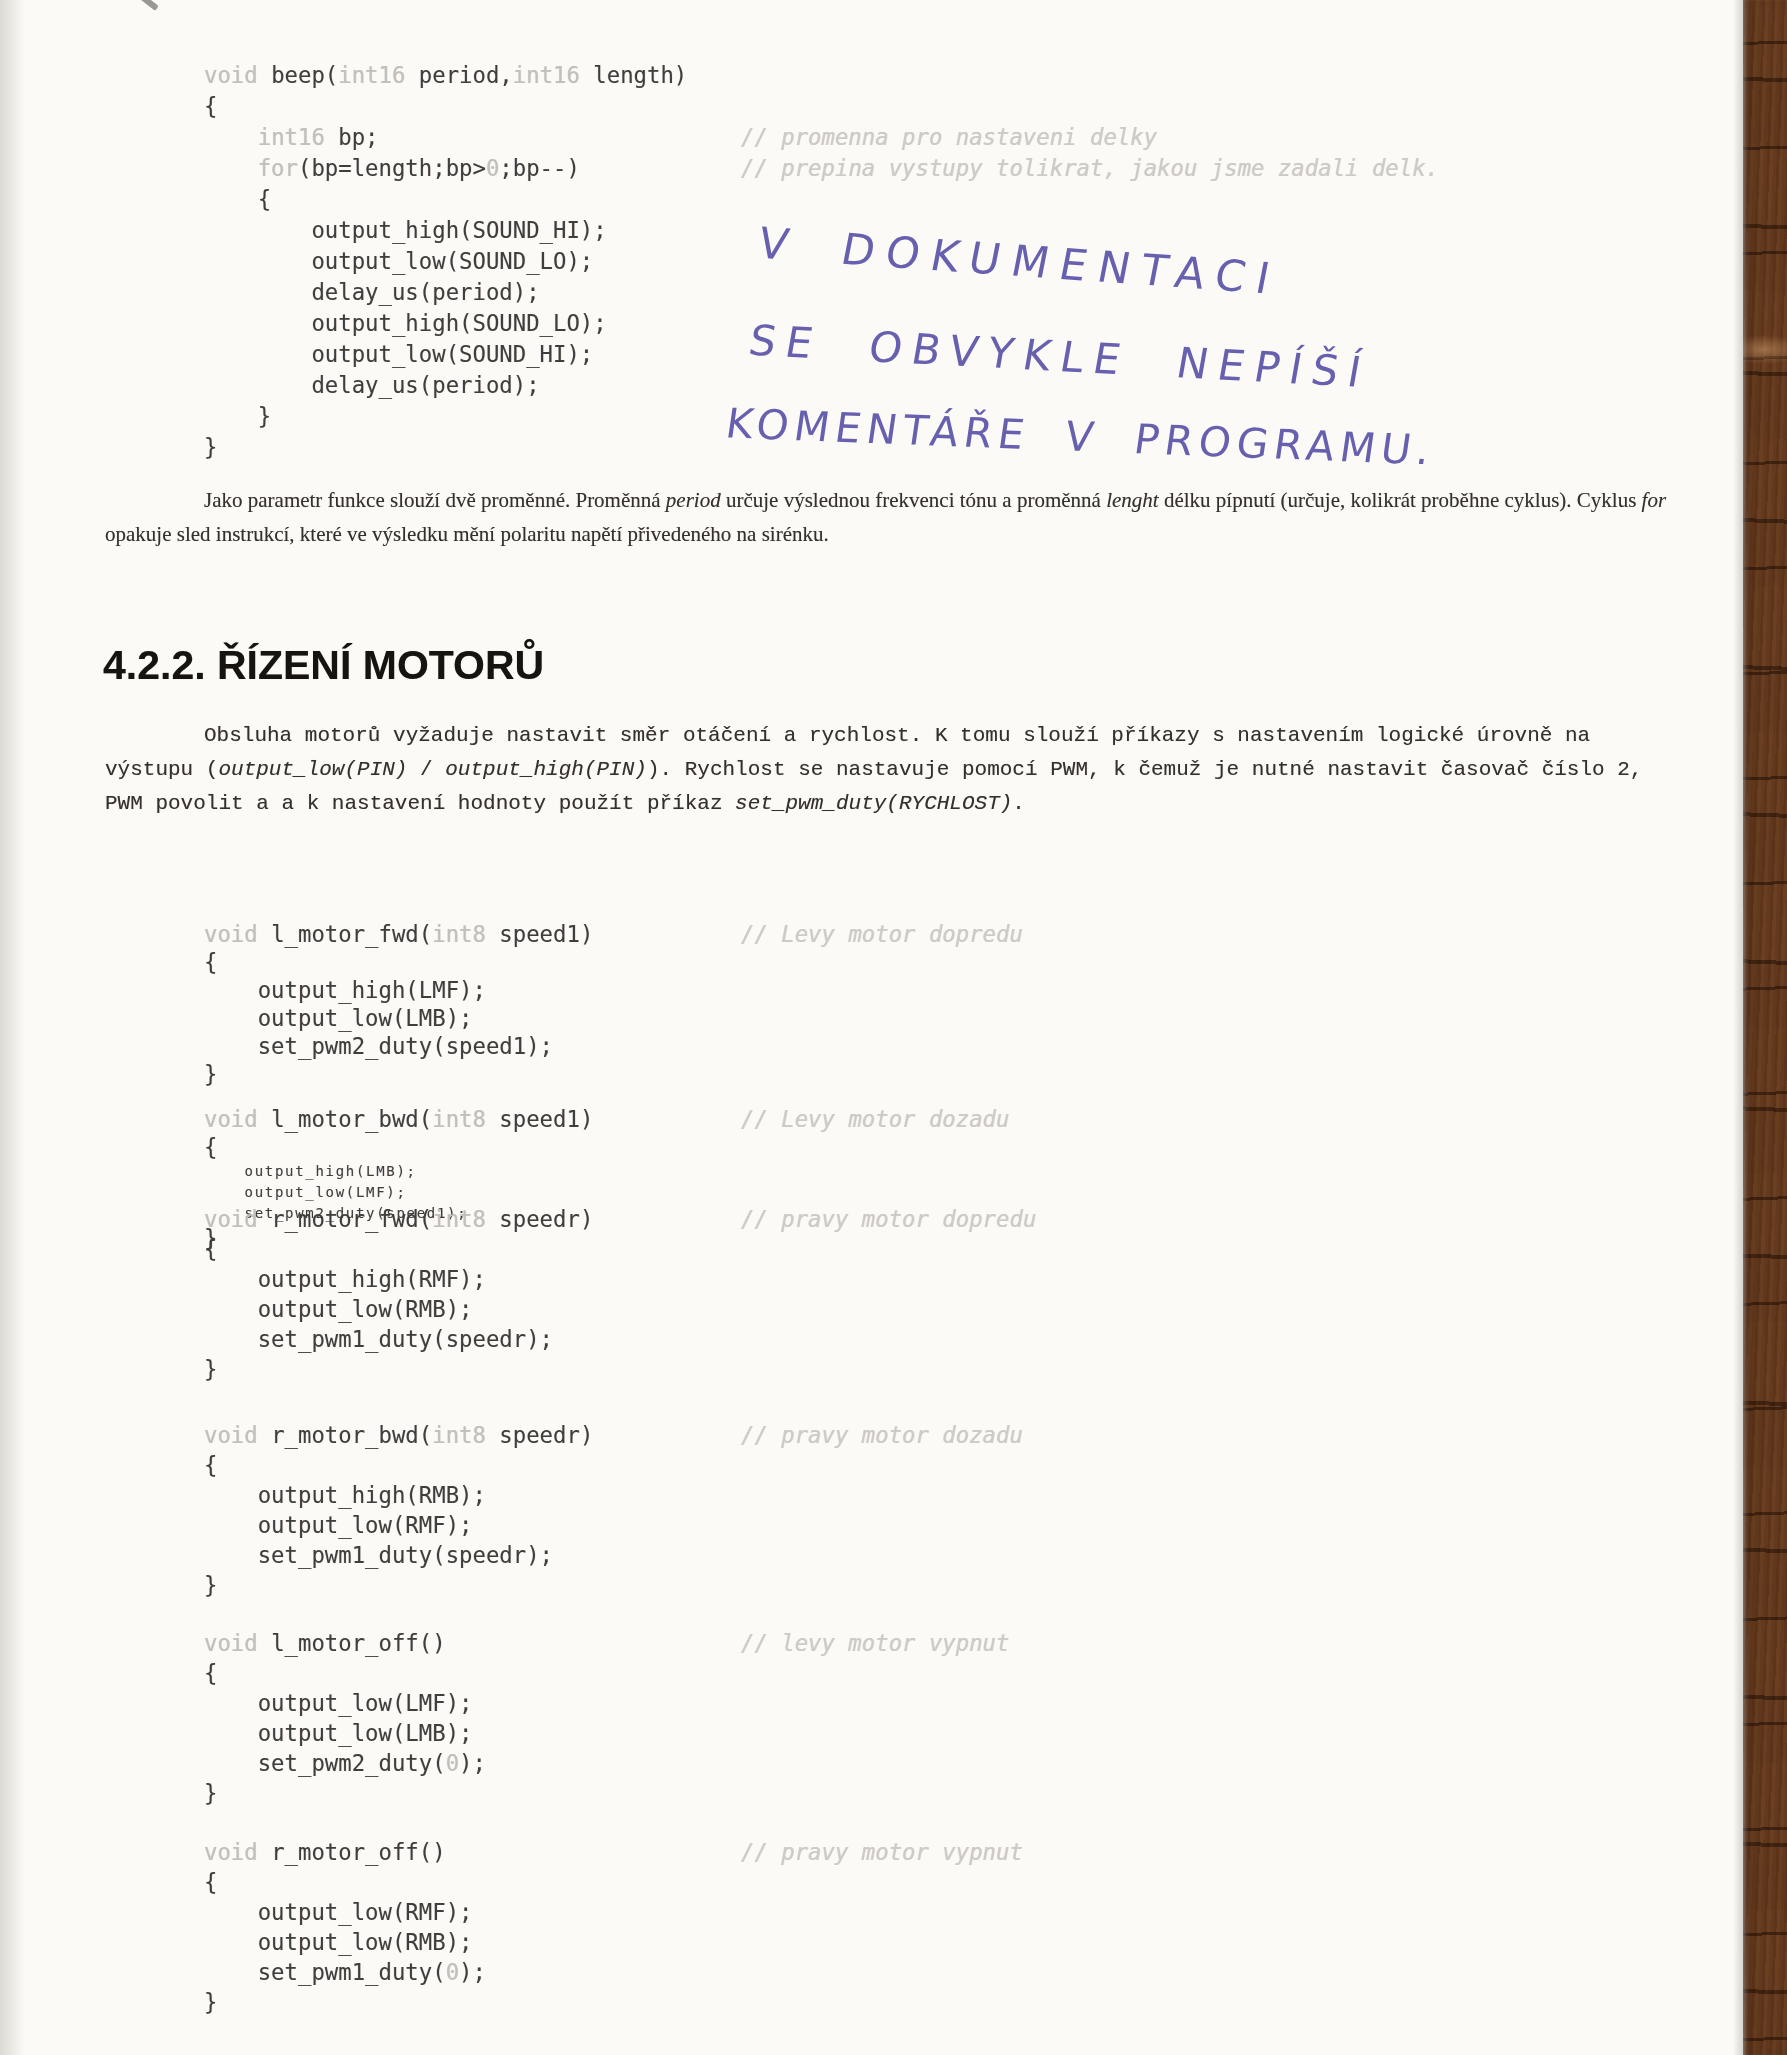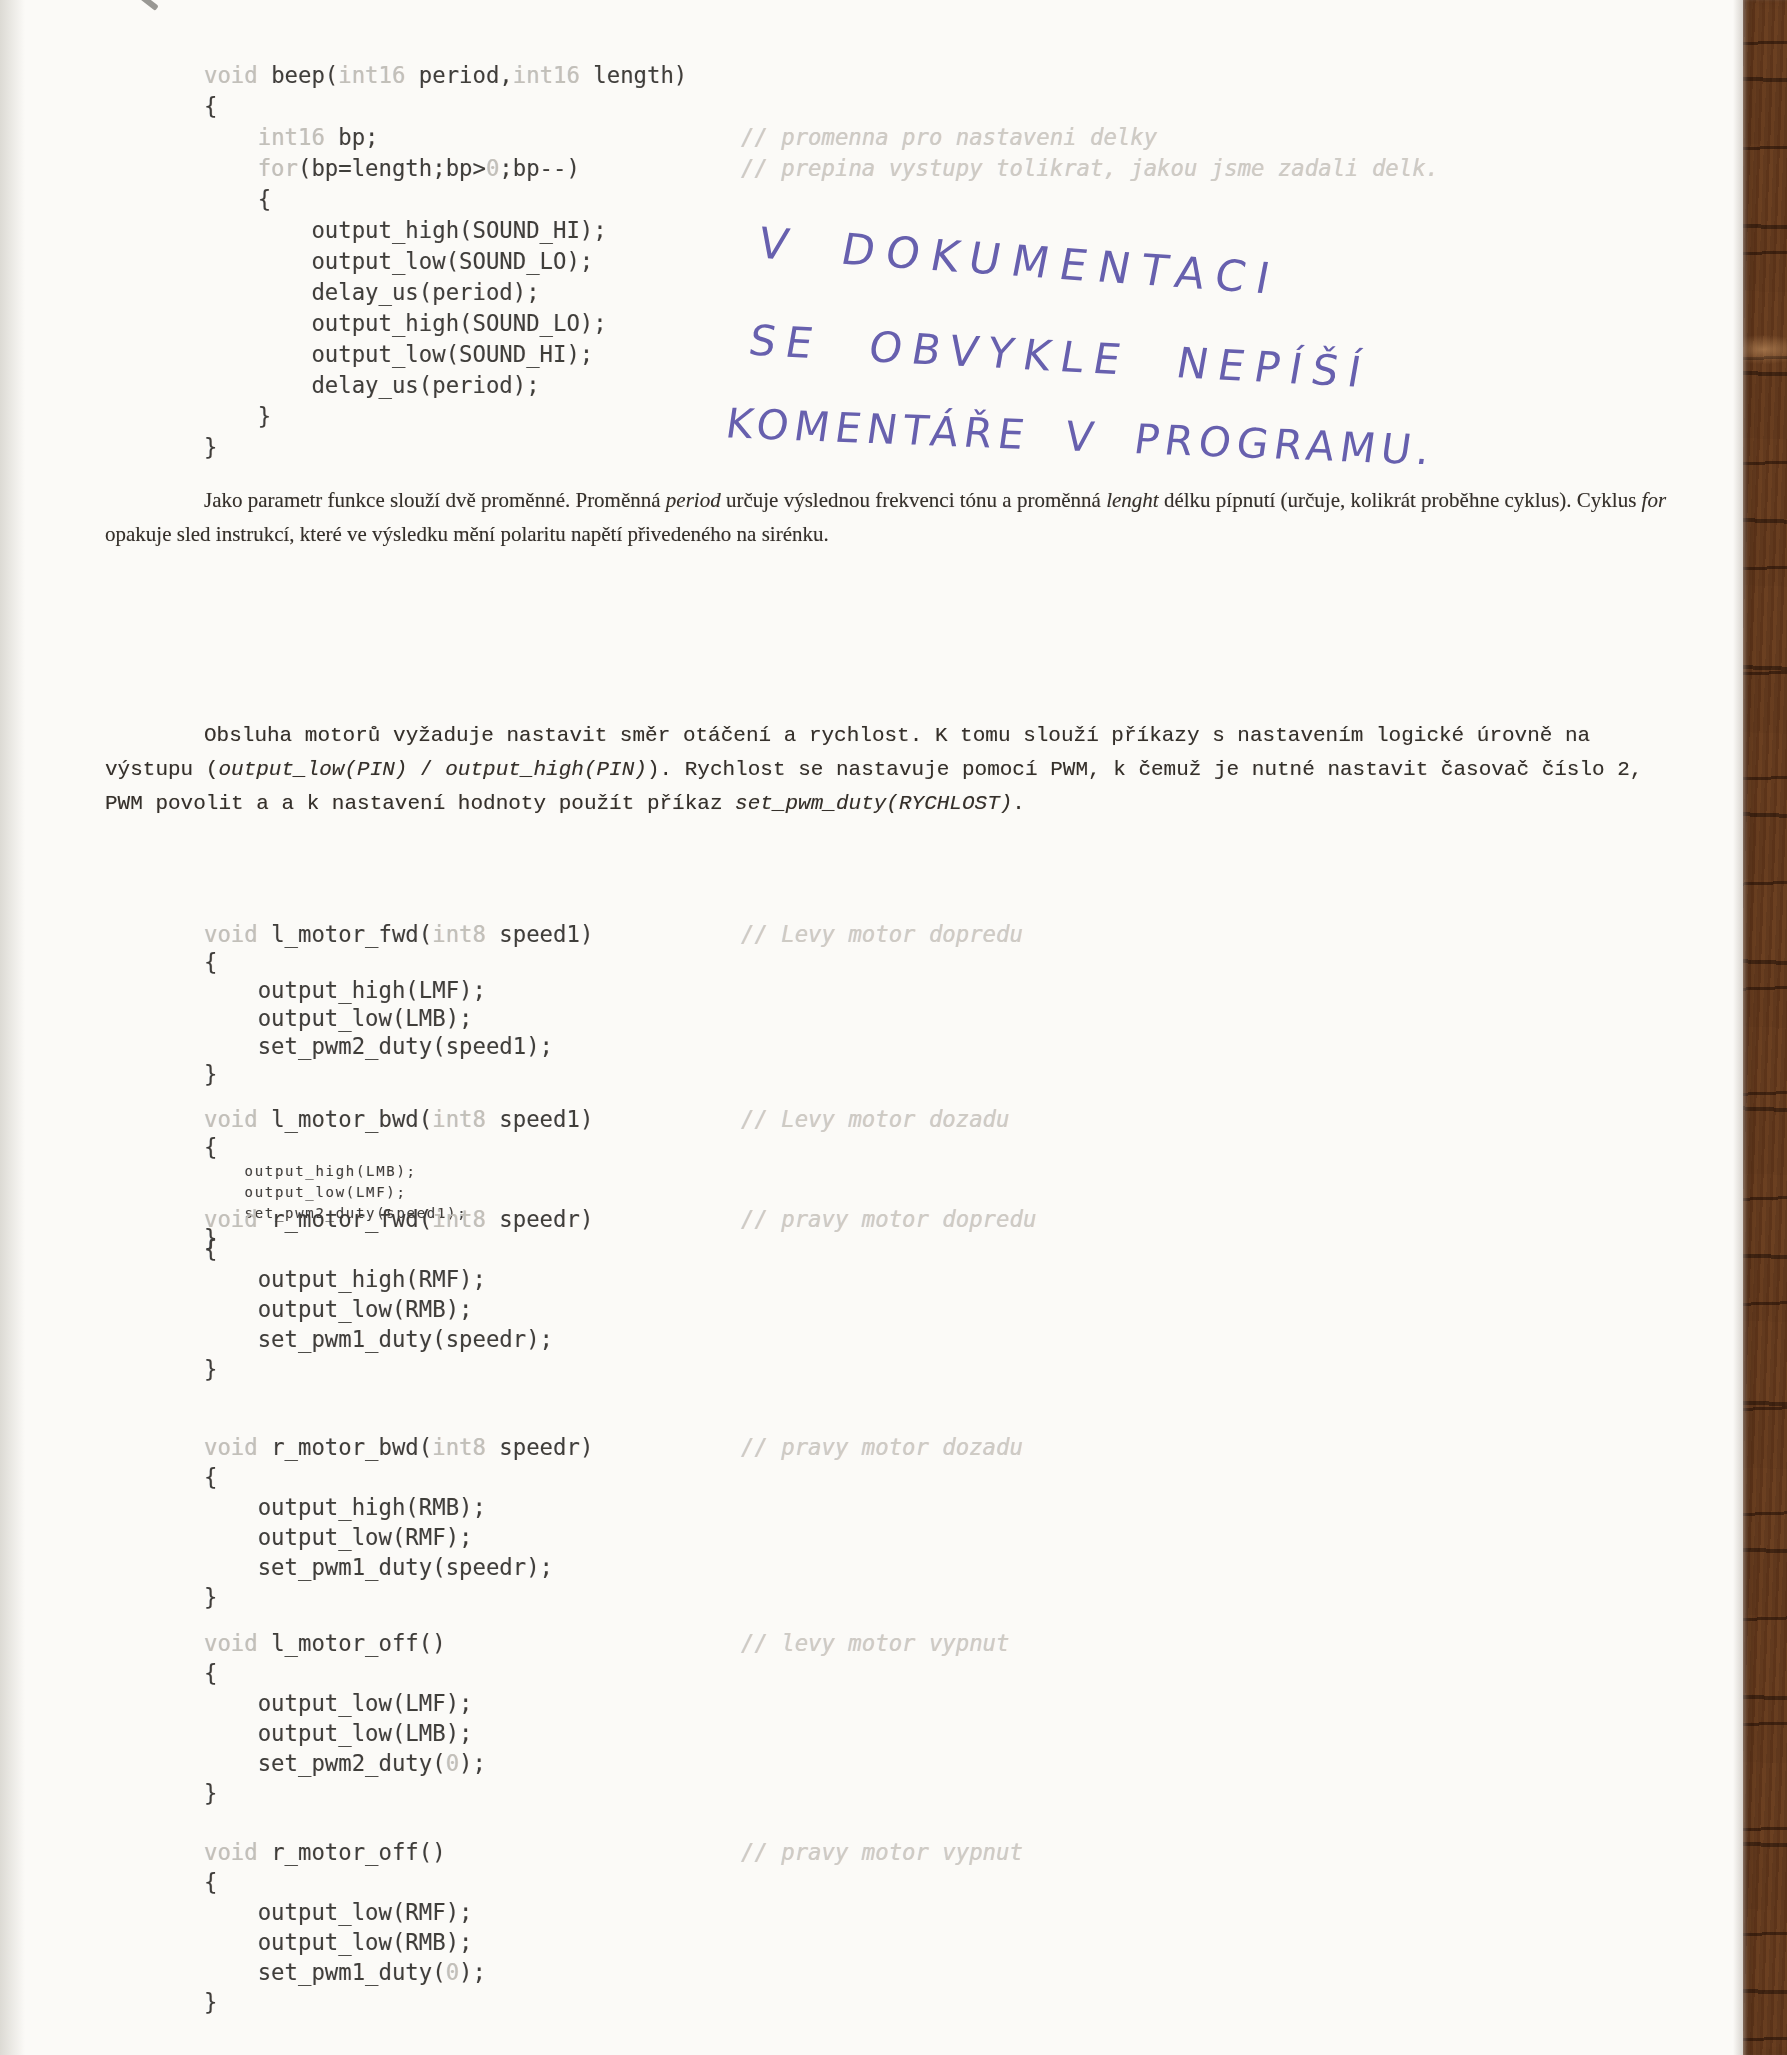--- a/index.html
+++ b/index.html
@@ -34,21 +34,21 @@
     white-space:pre;
     text-shadow:0.5px 0.2px 0 rgba(150,60,40,.14), -0.5px -0.2px 0 rgba(40,80,150,.14);}
   .code-line{white-space:pre;}
   .seg-f{color:var(--code-faded,#c2c0b9);}
   .seg-c{color:var(--code-comment,#cecbc4);font-style:italic;}
   .cb-beep{top:36px;line-height:31px;margin-top:24px;}
   .cb-m1{top:920px;line-height:28px;}
   .cb-m2{top:1061px;line-height:28px;margin-top:44px;}
   .cb-m2 .sm{font-size:14px;line-height:21px;letter-spacing:1.7px;}
   .cb-m3{top:1204px;line-height:30px;}
-  .cb-m4{top:1420px;line-height:30px;margin-top:12px;}
+  .cb-m4{top:1420px;line-height:30px;}
   .cb-m5{top:1628px;line-height:30px;}
   .cb-m6{top:1837px;line-height:30px;}
 
   
   .para{position:absolute;left:105px;width:1568px;margin:0;
     font-size:21px;line-height:34px;color:var(--ink,#35302b);
     text-indent:99px;
     text-shadow:0 0 0.7px rgba(40,30,20,.35);}
   .para .seg-i{font-style:italic;}
   .para1{top:483px;}
@@ -77,20 +77,21 @@
   <div class="pen-mark"></div>
 
   <div class="code cb-beep"><div class="code-line"><span class="seg-f">void </span><span class="seg-n">beep(</span><span class="seg-f">int16</span><span class="seg-n"> period,</span><span class="seg-f">int16</span><span class="seg-n"> length)</span></div><div class="code-line"><span class="seg-n">{</span></div><div class="code-line"><span class="seg-n">    </span><span class="seg-f">int16</span><span class="seg-n"> bp;                           </span><span class="seg-c">// promenna pro nastaveni delky</span></div><div class="code-line"><span class="seg-f">    for</span><span class="seg-n">(bp=length;bp&gt;</span><span class="seg-f">0</span><span class="seg-n">;bp--)            </span><span class="seg-c">// prepina vystupy tolikrat, jakou jsme zadali delk.</span></div><div class="code-line"><span class="seg-n">    {</span></div><div class="code-line"><span class="seg-n">        output_high(SOUND_HI);</span></div><div class="code-line"><span class="seg-n">        output_low(SOUND_LO);</span></div><div class="code-line"><span class="seg-n">        delay_us(period);</span></div><div class="code-line"><span class="seg-n">        output_high(SOUND_LO);</span></div><div class="code-line"><span class="seg-n">        output_low(SOUND_HI);</span></div><div class="code-line"><span class="seg-n">        delay_us(period);</span></div><div class="code-line"><span class="seg-n">    }</span></div><div class="code-line"><span class="seg-n">}</span></div></div>
 
   <div class="hw hw1">V DOKUMENTACI</div>
   <div class="hw hw2">SE OBVYKLE NEPÍŠÍ</div>
   <div class="hw hw3">KOMENTÁŘE V PROGRAMU.</div>
 
   <p class="para para1"><span class="seg-n">Jako parametr funkce slouží dvě proměnné. Proměnná </span><span class="seg-i">period</span><span class="seg-n"> určuje výslednou frekvenci tónu a proměnná </span><span class="seg-i">lenght</span><span class="seg-n"> délku pípnutí (určuje, kolikrát proběhne cyklus). Cyklus </span><span class="seg-i">for</span><span class="seg-n"> opakuje sled instrukcí, které ve výsledku mění polaritu napětí přivedeného na sirénku.</span></p>
 
+  <h2 class="heading">4.2.2. ŘÍZENÍ MOTORŮ</h2>
 
   <p class="para para2"><span class="seg-n">Obsluha motorů vyžaduje nastavit směr otáčení a rychlost. K tomu slouží příkazy s nastavením logické úrovně na výstupu (</span><span class="seg-i">output_low(PIN)</span><span class="seg-n"> / </span><span class="seg-i">output_high(PIN)</span><span class="seg-n">). Rychlost se nastavuje pomocí PWM, k čemuž je nutné nastavit časovač číslo 2, PWM povolit a a k nastavení hodnoty použít příkaz </span><span class="seg-i">set_pwm_duty(RYCHLOST)</span><span class="seg-n">.</span></p>
 
   <div class="code cb-m1"><div class="code-line"><span class="seg-f">void </span><span class="seg-n">l_motor_fwd(</span><span class="seg-f">int8</span><span class="seg-n"> speed1)           </span><span class="seg-c">// Levy motor dopredu</span></div><div class="code-line"><span class="seg-n">{</span></div><div class="code-line"><span class="seg-n">    output_high(LMF);</span></div><div class="code-line"><span class="seg-n">    output_low(LMB);</span></div><div class="code-line"><span class="seg-n">    set_pwm2_duty(speed1);</span></div><div class="code-line"><span class="seg-n">}</span></div></div>
   <div class="code cb-m2"><div class="code-line"><span class="seg-f">void </span><span class="seg-n">l_motor_bwd(</span><span class="seg-f">int8</span><span class="seg-n"> speed1)           </span><span class="seg-c">// Levy motor dozadu</span></div><div class="code-line"><span class="seg-n">{</span></div><div class="code-line sm"><span class="seg-n">    output_high(LMB);</span></div><div class="code-line sm"><span class="seg-n">    output_low(LMF);</span></div><div class="code-line sm"><span class="seg-n">    set_pwm2_duty(speed1);</span></div><div class="code-line"><span class="seg-n">}</span></div></div>
   <div class="code cb-m3"><div class="code-line"><span class="seg-f">void </span><span class="seg-n">r_motor_fwd(</span><span class="seg-f">int8</span><span class="seg-n"> speedr)           </span><span class="seg-c">// pravy motor dopredu</span></div><div class="code-line"><span class="seg-n">{</span></div><div class="code-line"><span class="seg-n">    output_high(RMF);</span></div><div class="code-line"><span class="seg-n">    output_low(RMB);</span></div><div class="code-line"><span class="seg-n">    set_pwm1_duty(speedr);</span></div><div class="code-line"><span class="seg-n">}</span></div></div>
   <div class="code cb-m4"><div class="code-line"><span class="seg-f">void </span><span class="seg-n">r_motor_bwd(</span><span class="seg-f">int8</span><span class="seg-n"> speedr)           </span><span class="seg-c">// pravy motor dozadu</span></div><div class="code-line"><span class="seg-n">{</span></div><div class="code-line"><span class="seg-n">    output_high(RMB);</span></div><div class="code-line"><span class="seg-n">    output_low(RMF);</span></div><div class="code-line"><span class="seg-n">    set_pwm1_duty(speedr);</span></div><div class="code-line"><span class="seg-n">}</span></div></div>
   <div class="code cb-m5"><div class="code-line"><span class="seg-f">void </span><span class="seg-n">l_motor_off()                      </span><span class="seg-c">// levy motor vypnut</span></div><div class="code-line"><span class="seg-n">{</span></div><div class="code-line"><span class="seg-n">    output_low(LMF);</span></div><div class="code-line"><span class="seg-n">    output_low(LMB);</span></div><div class="code-line"><span class="seg-n">    set_pwm2_duty(</span><span class="seg-f">0</span><span class="seg-n">);</span></div><div class="code-line"><span class="seg-n">}</span></div></div>
   <div class="code cb-m6"><div class="code-line"><span class="seg-f">void </span><span class="seg-n">r_motor_off()                      </span><span class="seg-c">// pravy motor vypnut</span></div><div class="code-line"><span class="seg-n">{</span></div><div class="code-line"><span class="seg-n">    output_low(RMF);</span></div><div class="code-line"><span class="seg-n">    output_low(RMB);</span></div><div class="code-line"><span class="seg-n">    set_pwm1_duty(</span><span class="seg-f">0</span><span class="seg-n">);</span></div><div class="code-line"><span class="seg-n">}</span></div></div>
 

